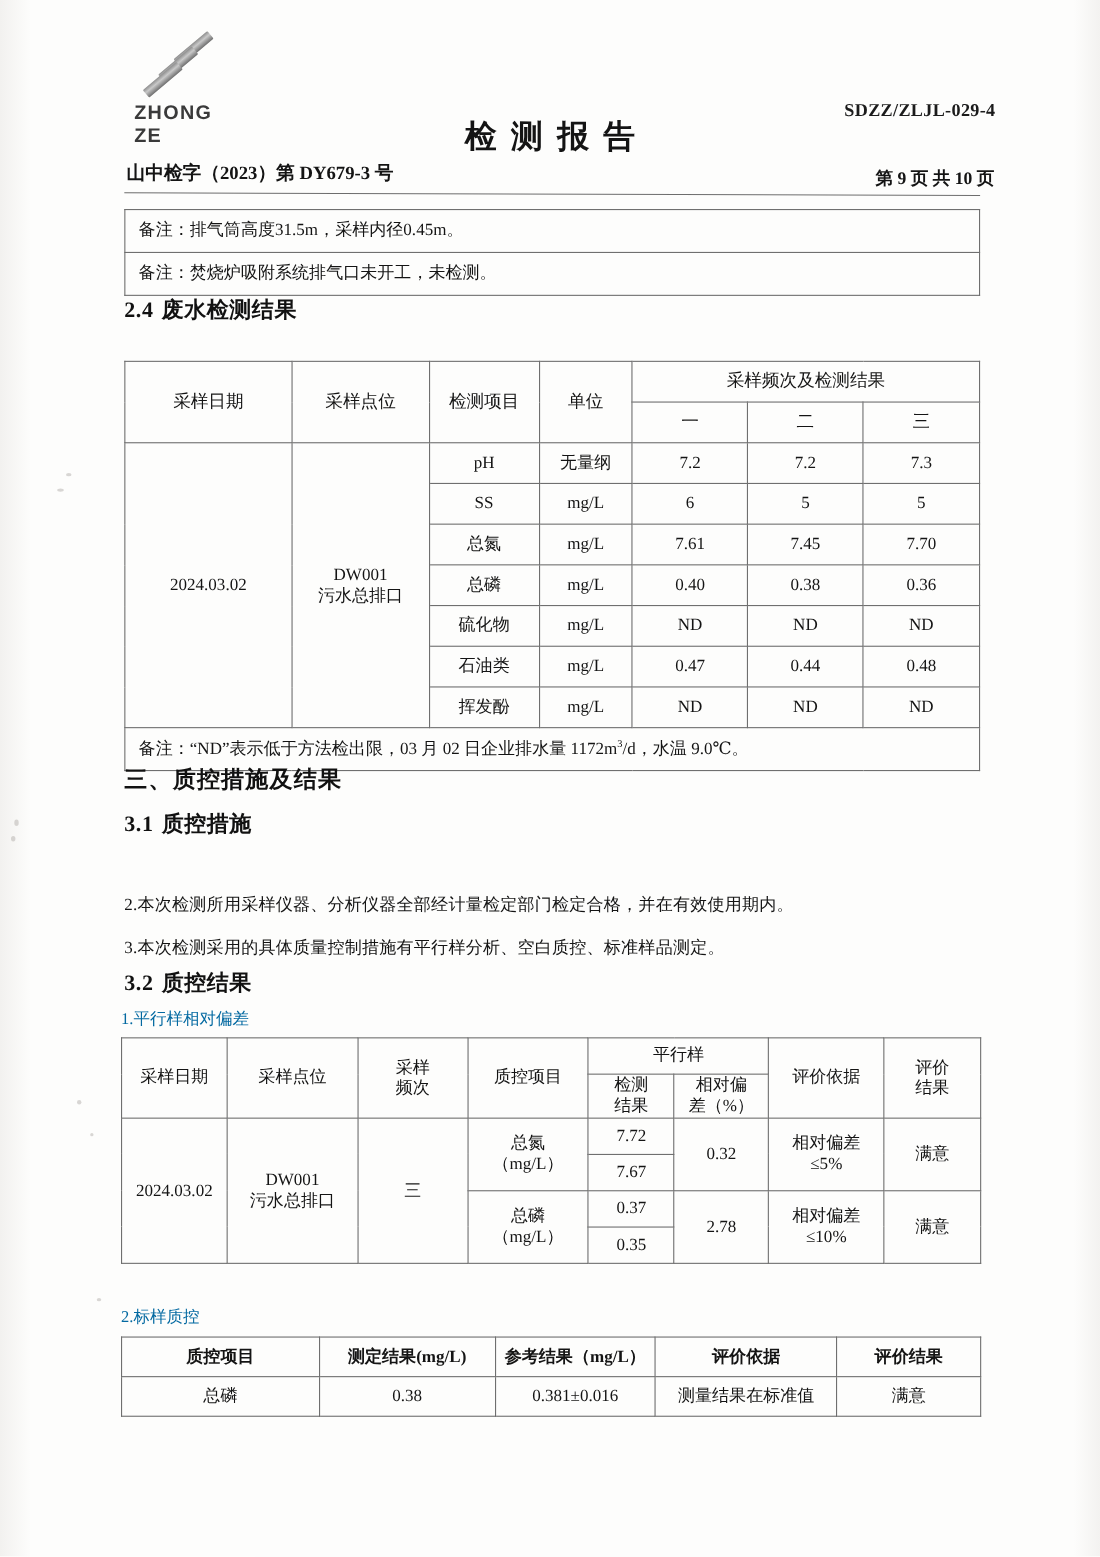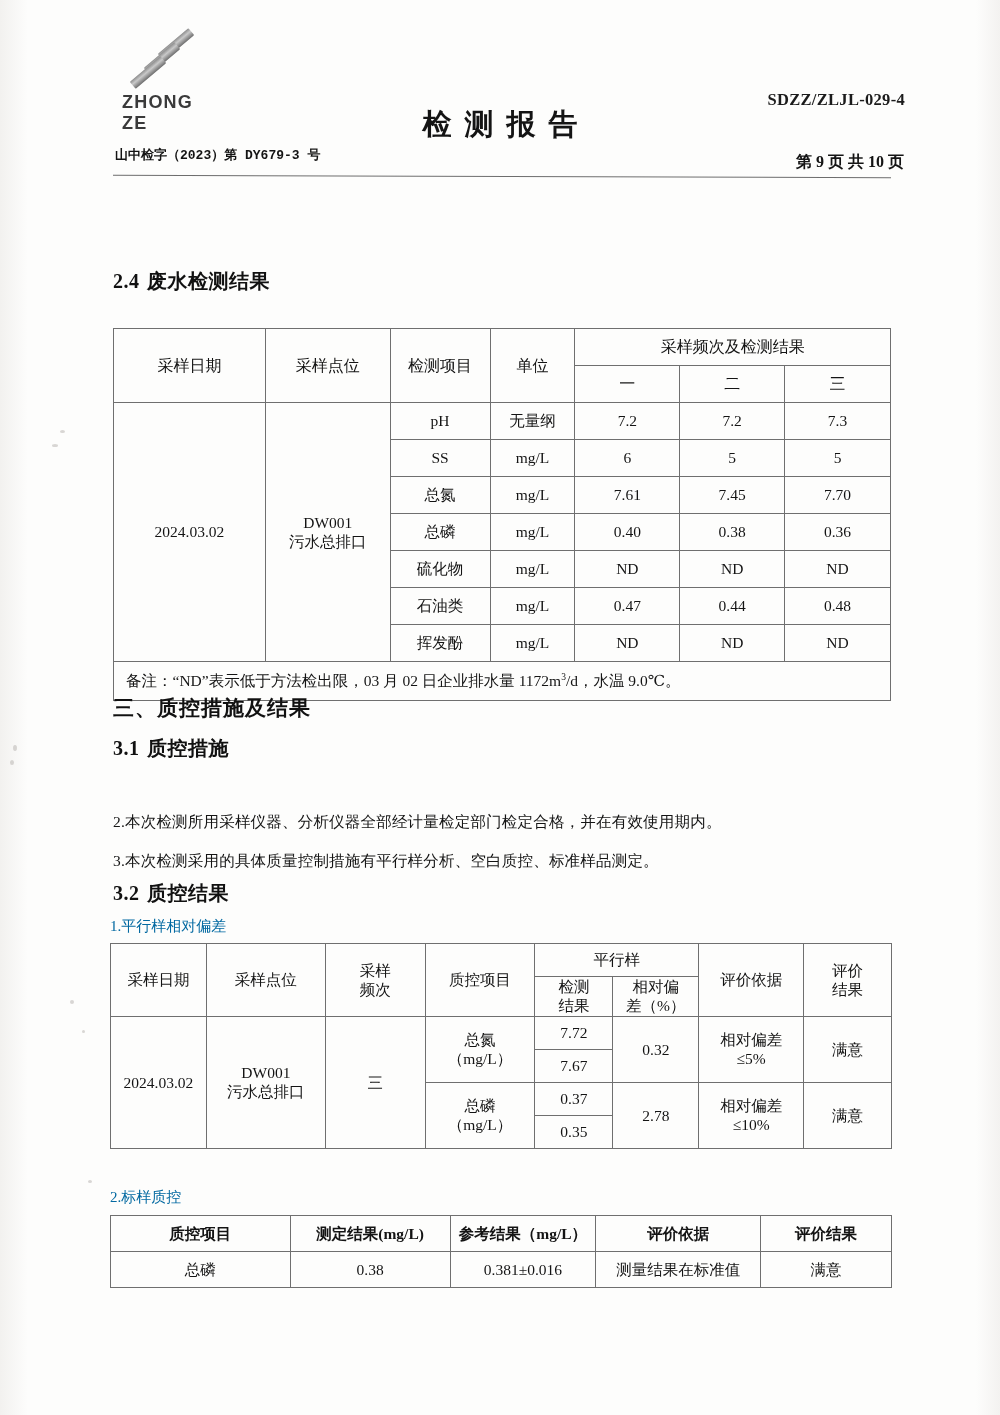--- a/index.html
+++ b/index.html
@@ -88,24 +88,23 @@
     font-size: 29px;
     font-weight: 700;
     letter-spacing: 13px;
     text-indent: 13px;
     color: #141414;
     font-family: "DejaVu Serif", serif;
   }
   .report-no {
     position: absolute;
     left: 115px; top: 146px;
-    font-size: 13px;
-    font-weight: 700;
-    color: #141414;
-    font-family: Liberation Mono, monospace;
+    font-size: 17px;
+    font-weight: 700;
+    color: #141414;
   }
   .page-no {
     position: absolute;
     right: 96px; top: 152px;
     font-size: 16px;
     font-weight: 700;
     color: #141414;
   }
   .hrule {
     position: absolute;
@@ -225,20 +224,30 @@
     </div>
     <div class="logo-text">ZHONG ZE</div>
   </div>
 
   <div class="doc-code">SDZZ/ZLJL-029-4</div>
   <div class="report-title">检测报告</div>
   <div class="report-no">山中检字（2023）第 DY679-3 号</div>
   <div class="page-no">第 9 页  共 10 页</div>
   <div class="hrule"></div>
 
+  <table class="doc" id="notes-table">
+    <tbody>
+        <tr>
+      <td>备注：排气筒高度31.5m，采样内径0.45m。</td>
+    </tr>
+    <tr>
+      <td>备注：焚烧炉吸附系统排气口未开工，未检测。</td>
+    </tr>
+  </tbody>
+    </table>
 
   <div class="h2" style="left:113px; top:268px;">
     <span class="num">2.4</span>
     <span>废水检测结果</span>
   </div>
 
 
   <table class="doc" id="table5">
     <colgroup>
       <col style="width:152px">

